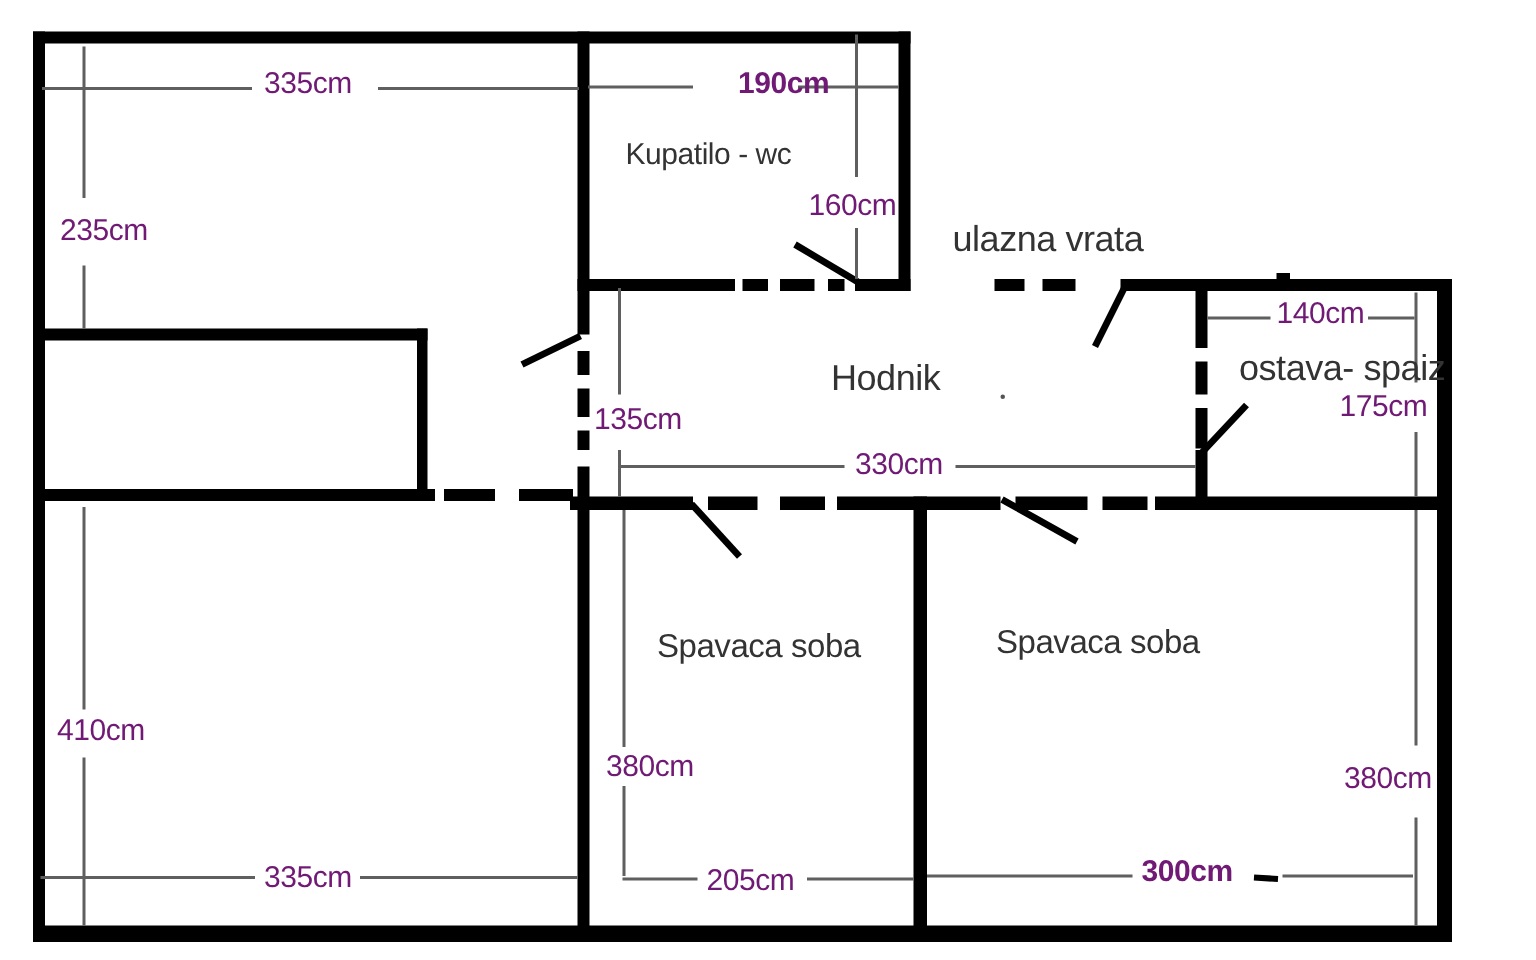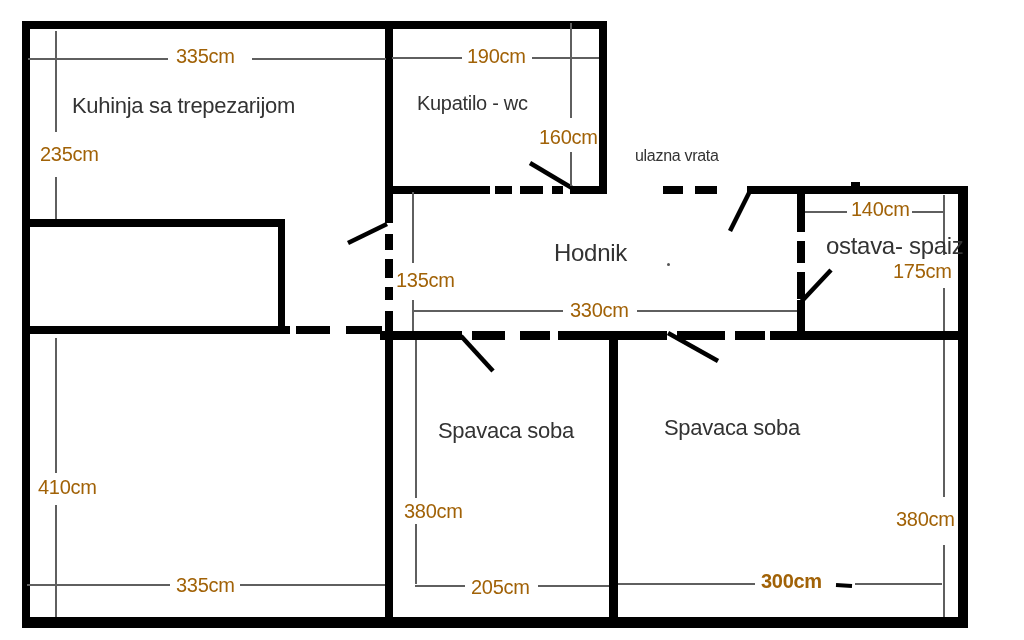--- a/index.html
+++ b/index.html
@@ -4,21 +4,21 @@
 <style>
   html,body{margin:0;padding:0;background:#fff;}
   .plan{
     position:relative;width:1024px;height:640px;background:#ffffff;overflow:hidden;
     font-family:"Liberation Sans",sans-serif;color:#333;
   }
   .w{position:absolute;background:#000;}
   .dim{position:absolute;background:#5f5f5f;}
   .lbl{position:absolute;white-space:nowrap;line-height:1;letter-spacing:-0.3px;color:#333;}
   .room{font-size:22px;}
-  .dimlbl{font-size:20px;color:#a16207;}
+  .dimlbl{font-size:20px;color:#701a75;}
   .svg-overlay{position:absolute;left:0;top:0;pointer-events:none;}
   .stray-dot{position:absolute;width:3px;height:3px;background:#555;border-radius:50%;}
 </style>
 </head>
 <body>
 
 <div class="plan">
 
   <div class="w" style="left:22px;top:21px;width:585px;height:8px;"></div>
   <div class="w" style="left:22px;top:21px;width:8px;height:607px;"></div>
@@ -112,31 +112,30 @@
   <div class="dim" style="left:538px;top:585px;width:71px;height:2px;"></div>
 
   <div class="dim" style="left:943px;top:340px;width:2px;height:157px;"></div>
   <div class="dim" style="left:943px;top:545px;width:2px;height:72px;"></div>
 
   <div class="dim" style="left:618px;top:583px;width:137px;height:2px;"></div>
   <div class="dim" style="left:855px;top:583px;width:87px;height:2px;"></div>
 
   <div class="stray-dot" style="left:667px;top:263px;"></div>
 
-  <div class="lbl room" style="left:72px;top:95px;">Kuhinja sa trepezarijom</div>
   <div class="lbl" style="left:417px;top:93px;font-size:20px;">Kupatilo - wc</div>
-  <div class="lbl" style="left:635px;top:148px;font-size:16px;">ulazna vrata</div>
+  <div class="lbl" style="left:635px;top:148px;font-size:24px;">ulazna vrata</div>
   <div class="lbl" style="left:554px;top:241px;font-size:24px;">Hodnik</div>
   <div class="lbl" style="left:826px;top:234px;font-size:24px;">ostava- spaiz</div>
   <div class="lbl room" style="left:438px;top:420px;">Spavaca soba</div>
   <div class="lbl room" style="left:664px;top:417px;">Spavaca soba</div>
 
   <div class="lbl dimlbl" style="left:176px;top:46px;">335cm</div>
   <div class="lbl dimlbl" style="left:40px;top:144px;">235cm</div>
-  <div class="lbl dimlbl" style="left:467px;top:46px;">190cm</div>
+  <div class="lbl dimlbl" style="left:492px;top:46px;font-weight:bold;">190cm</div>
   <div class="lbl dimlbl" style="left:539px;top:127px;">160cm</div>
   <div class="lbl dimlbl" style="left:396px;top:270px;">135cm</div>
   <div class="lbl dimlbl" style="left:570px;top:300px;">330cm</div>
   <div class="lbl dimlbl" style="left:851px;top:199px;">140cm</div>
   <div class="lbl dimlbl" style="left:893px;top:261px;">175cm</div>
   <div class="lbl dimlbl" style="left:38px;top:477px;">410cm</div>
   <div class="lbl dimlbl" style="left:176px;top:575px;">335cm</div>
   <div class="lbl dimlbl" style="left:404px;top:501px;">380cm</div>
   <div class="lbl dimlbl" style="left:471px;top:577px;">205cm</div>
   <div class="lbl dimlbl" style="left:896px;top:509px;">380cm</div>

